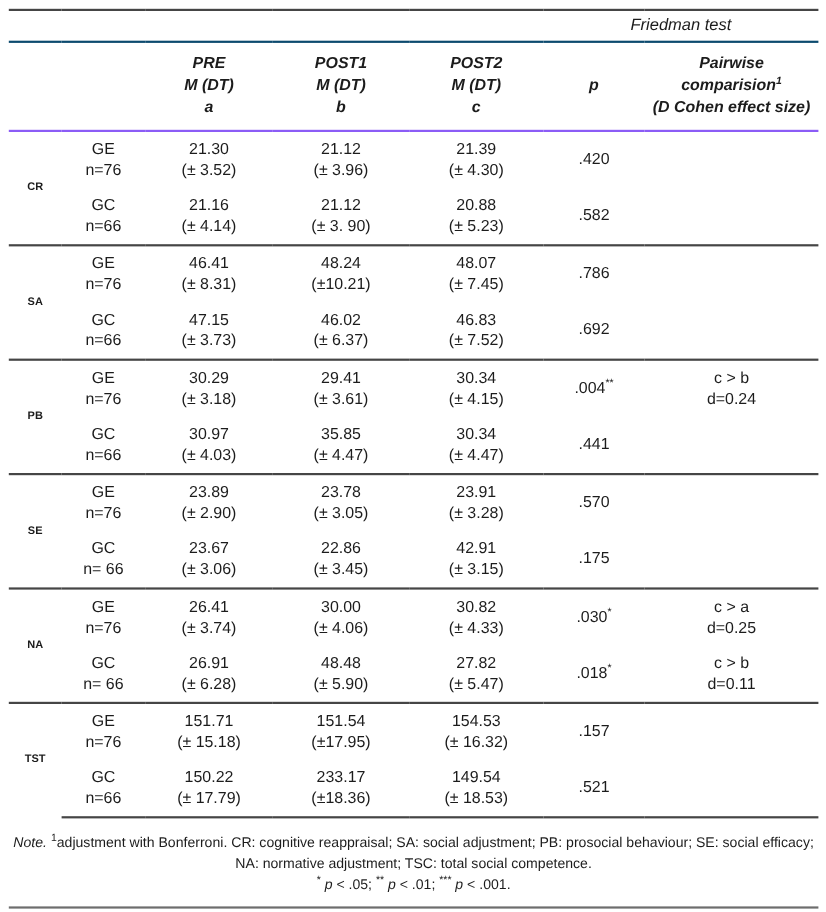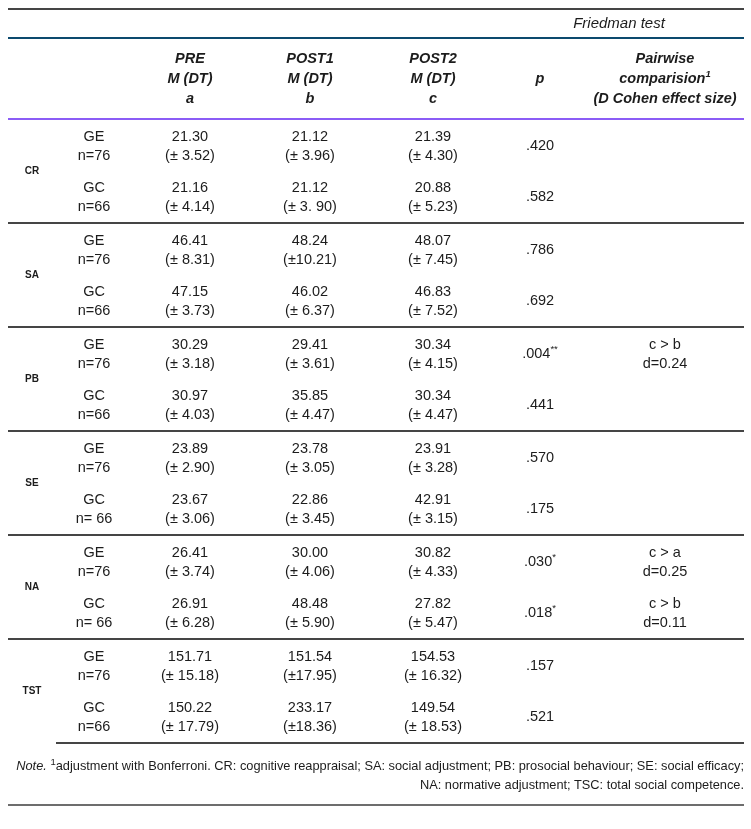--- a/index.html
+++ b/index.html
@@ -36,21 +36,21 @@
 
   
   tbody td { height: 52px; font-size: 14.5px; line-height: 1.28; }
   tbody tr.gfirst td { border-top: 2px solid #454545; }
   tbody tr.glast td { border-bottom: 2px solid #454545; }
   td.measure { font-weight: bold; font-style: normal; font-size: 10px; }
 
   sup { font-size: 9.5px; line-height: 0; vertical-align: super; }
 
   
-  .notes { width: 736px; margin-top: 12px; font-size: 12.8px; line-height: 1.5; color: #1c1c1c; text-align: right; }
+  .notes { width: 736px; margin-top: 12px; font-size: 12.8px; line-height: 1.5; color: #1c1c1c; text-align: center; }
   .notes p { margin: 0; }
   .ital { font-style: italic; }
   .bottom-hairline { width: 736px; height: 0; border-bottom: 2px solid #6d6d6d; margin-top: 10px; }
 </style>
 </head>
 <body>
 
 <div class="page">
 
   <table class="results">
@@ -381,17 +381,18 @@
           <div></div>
           <div></div>
         </td>
       </tr>
 
     </tbody>
   </table>
 
   <div class="notes">
     <p><span class="ital">Note.</span> <sup>1</sup><span>adjustment with Bonferroni. CR: cognitive reappraisal; SA: social adjustment; PB: prosocial behaviour; SE: social efficacy; NA: normative adjustment; TSC: total social competence.</span></p>
+    <p><sup>*</sup> <span class="ital">p</span><span> &lt; .05; </span><sup>**</sup> <span class="ital">p</span><span> &lt; .01; </span><sup>***</sup> <span class="ital">p</span><span> &lt; .001.</span></p>
   </div>
 
   <div class="bottom-hairline"></div>
 
 </div>
 
 </body></html>

